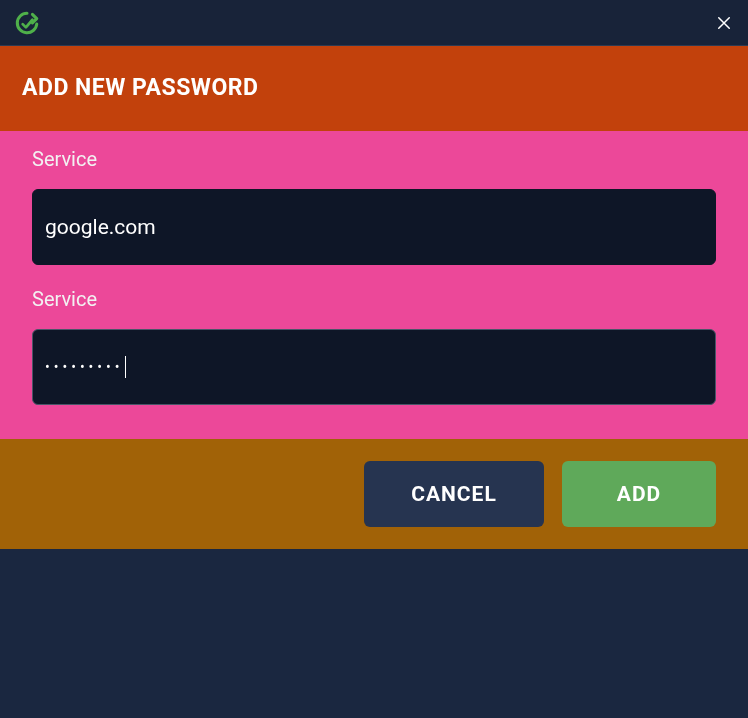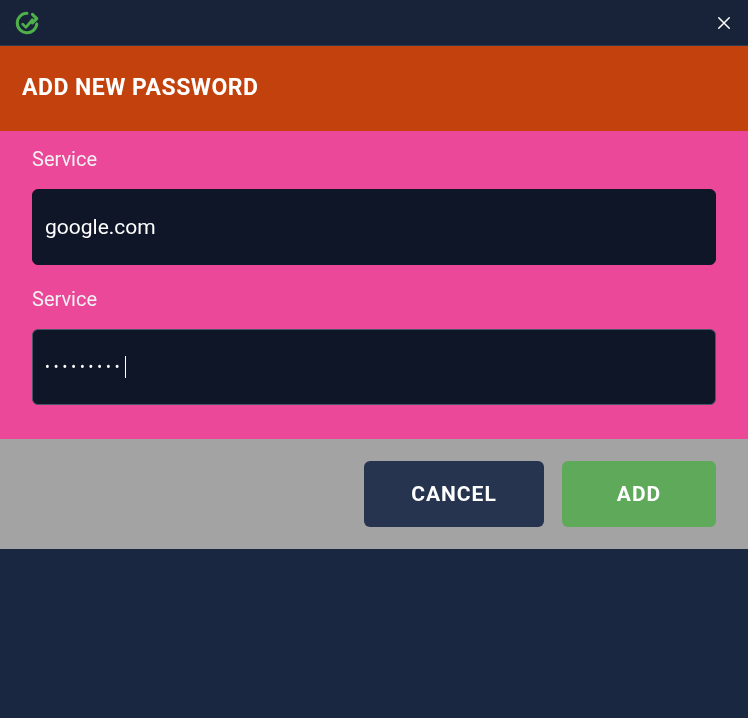--- a/index.html
+++ b/index.html
@@ -90,21 +90,21 @@
     .password-display {
       font-size: 14px;
       letter-spacing: 4px;
       color: #ffffff;
       display: flex;
       align-items: center;
       height: 100%;
     }
     .footer {
       height: 110px;
-      background: #a3a3a3;
+      background: #a16207;
       display: flex;
       align-items: center;
       justify-content: flex-end;
       padding: 0 32px;
       gap: 18px;
     }
     .btn {
       height: 66px;
       border-radius: 6px;
       font-size: 21px;

